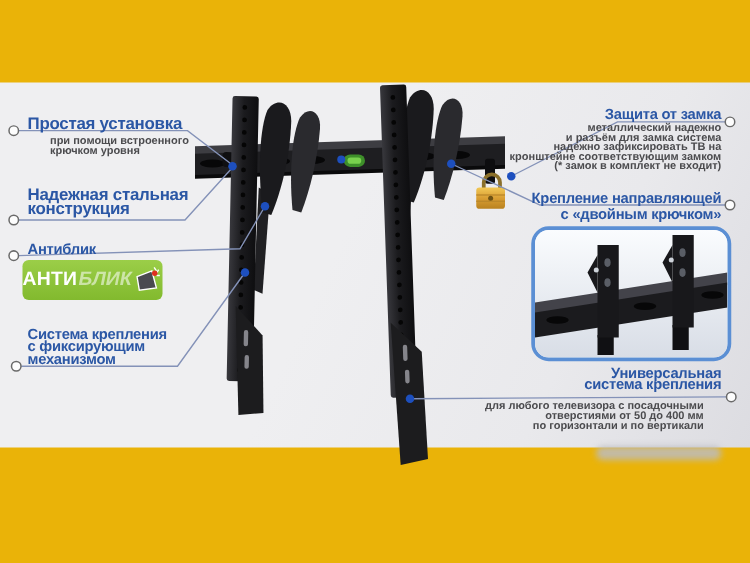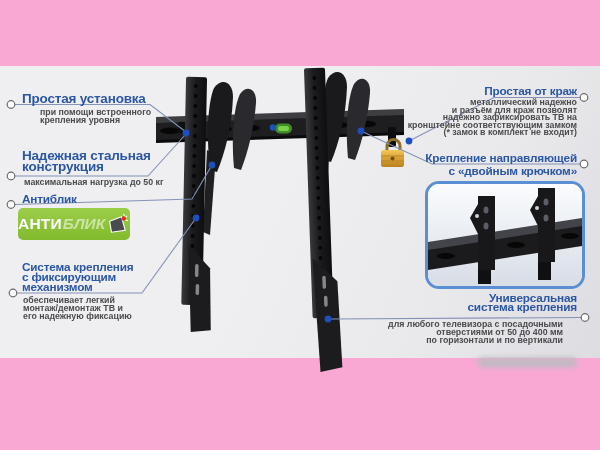--- a/index.html
+++ b/index.html
@@ -1,18 +1,18 @@
 <!DOCTYPE html>
 <html><head>
 <meta charset="utf-8">
 <style>
   html,body{margin:0;padding:0;background:#fff;}
   #stage{
     position:relative;width:600px;height:450px;overflow:hidden;
-    background:#f9a8d4;font-family:"Liberation Sans",sans-serif;
+    background:#eab308;font-family:"Liberation Sans",sans-serif;
   }
   .panel{
     position:absolute;left:0;top:66px;width:600px;height:292px;
     background:linear-gradient(115deg,#efeff1 45%,#e9e9ec 75%,#dcdce1 100%);
   }
   svg.art{position:absolute;left:0;top:0;}
   .h{position:absolute;color:#2b57a5;font-weight:700;letter-spacing:-0.2px;}
   .h span{display:block;}
   .h.big{font-size:13.5px;line-height:13px;}
   .h.med{font-size:11.8px;line-height:10px;}
@@ -189,29 +189,26 @@
       <circle cx="409" cy="141" r="3.4"></circle>
       <circle cx="361" cy="131" r="3.4"></circle>
     </g>
   </svg>
 
   <div class="h big" style="left:22px;top:92px;">
     <span>Простая установка</span>
   </div>
   <div class="sub" style="left:40px;top:107.5px;">
     <span>при помощи встроенного</span>
-    <span>крепления уровня</span>
+    <span>крючком уровня</span>
   </div>
 
   <div class="h big" style="left:22px;top:150px;line-height:11px;">
     <span>Надежная стальная</span>
     <span>конструкция</span>
-  </div>
-  <div class="sub" style="left:24px;top:178px;">
-    <span>максимальная нагрузка до 50 кг</span>
   </div>
 
   <div class="h med" style="left:22px;top:193.5px;">
     <span>Антиблик</span>
   </div>
 
   <div class="badge">
     <span class="b1">АНТИ</span>
       <span class="b2">БЛИК</span>
     <svg width="26" height="24" viewBox="0 0 26 24">
@@ -223,32 +220,27 @@
       </g>
       <circle cx="19.5" cy="6" r="2.4" fill="#e03020"></circle>
     </svg>
   </div>
 
   <div class="h med" style="left:22px;top:262px;">
     <span>Система крепления</span>
     <span>с фиксирующим</span>
     <span>механизмом</span>
   </div>
-  <div class="sub" style="left:23px;top:296px;">
-    <span>обеспечивает легкий</span>
-    <span>монтаж/демонтаж ТВ и</span>
-    <span>его надежную фиксацию</span>
-  </div>
 
   <div class="h med r" style="right:23px;top:86px;">
-    <span>Простая от краж</span>
+    <span>Защита от замка</span>
   </div>
   <div class="sub r" style="right:23px;top:99px;">
     <span>металлический надежно</span>
-    <span>и разъём для краж позволят</span>
+    <span>и разъём для замка система</span>
     <span>надежно зафиксировать ТВ на</span>
     <span>кронштейне соответствующим замком</span>
     <span>(* замок в комплект не входит)</span>
   </div>
 
   <div class="h med r" style="right:23px;top:152.5px;">
     <span>Крепление направляющей</span>
   </div>
   <div class="h med r" style="right:23px;top:166px;">
     <span>с «двойным крючком»</span>

